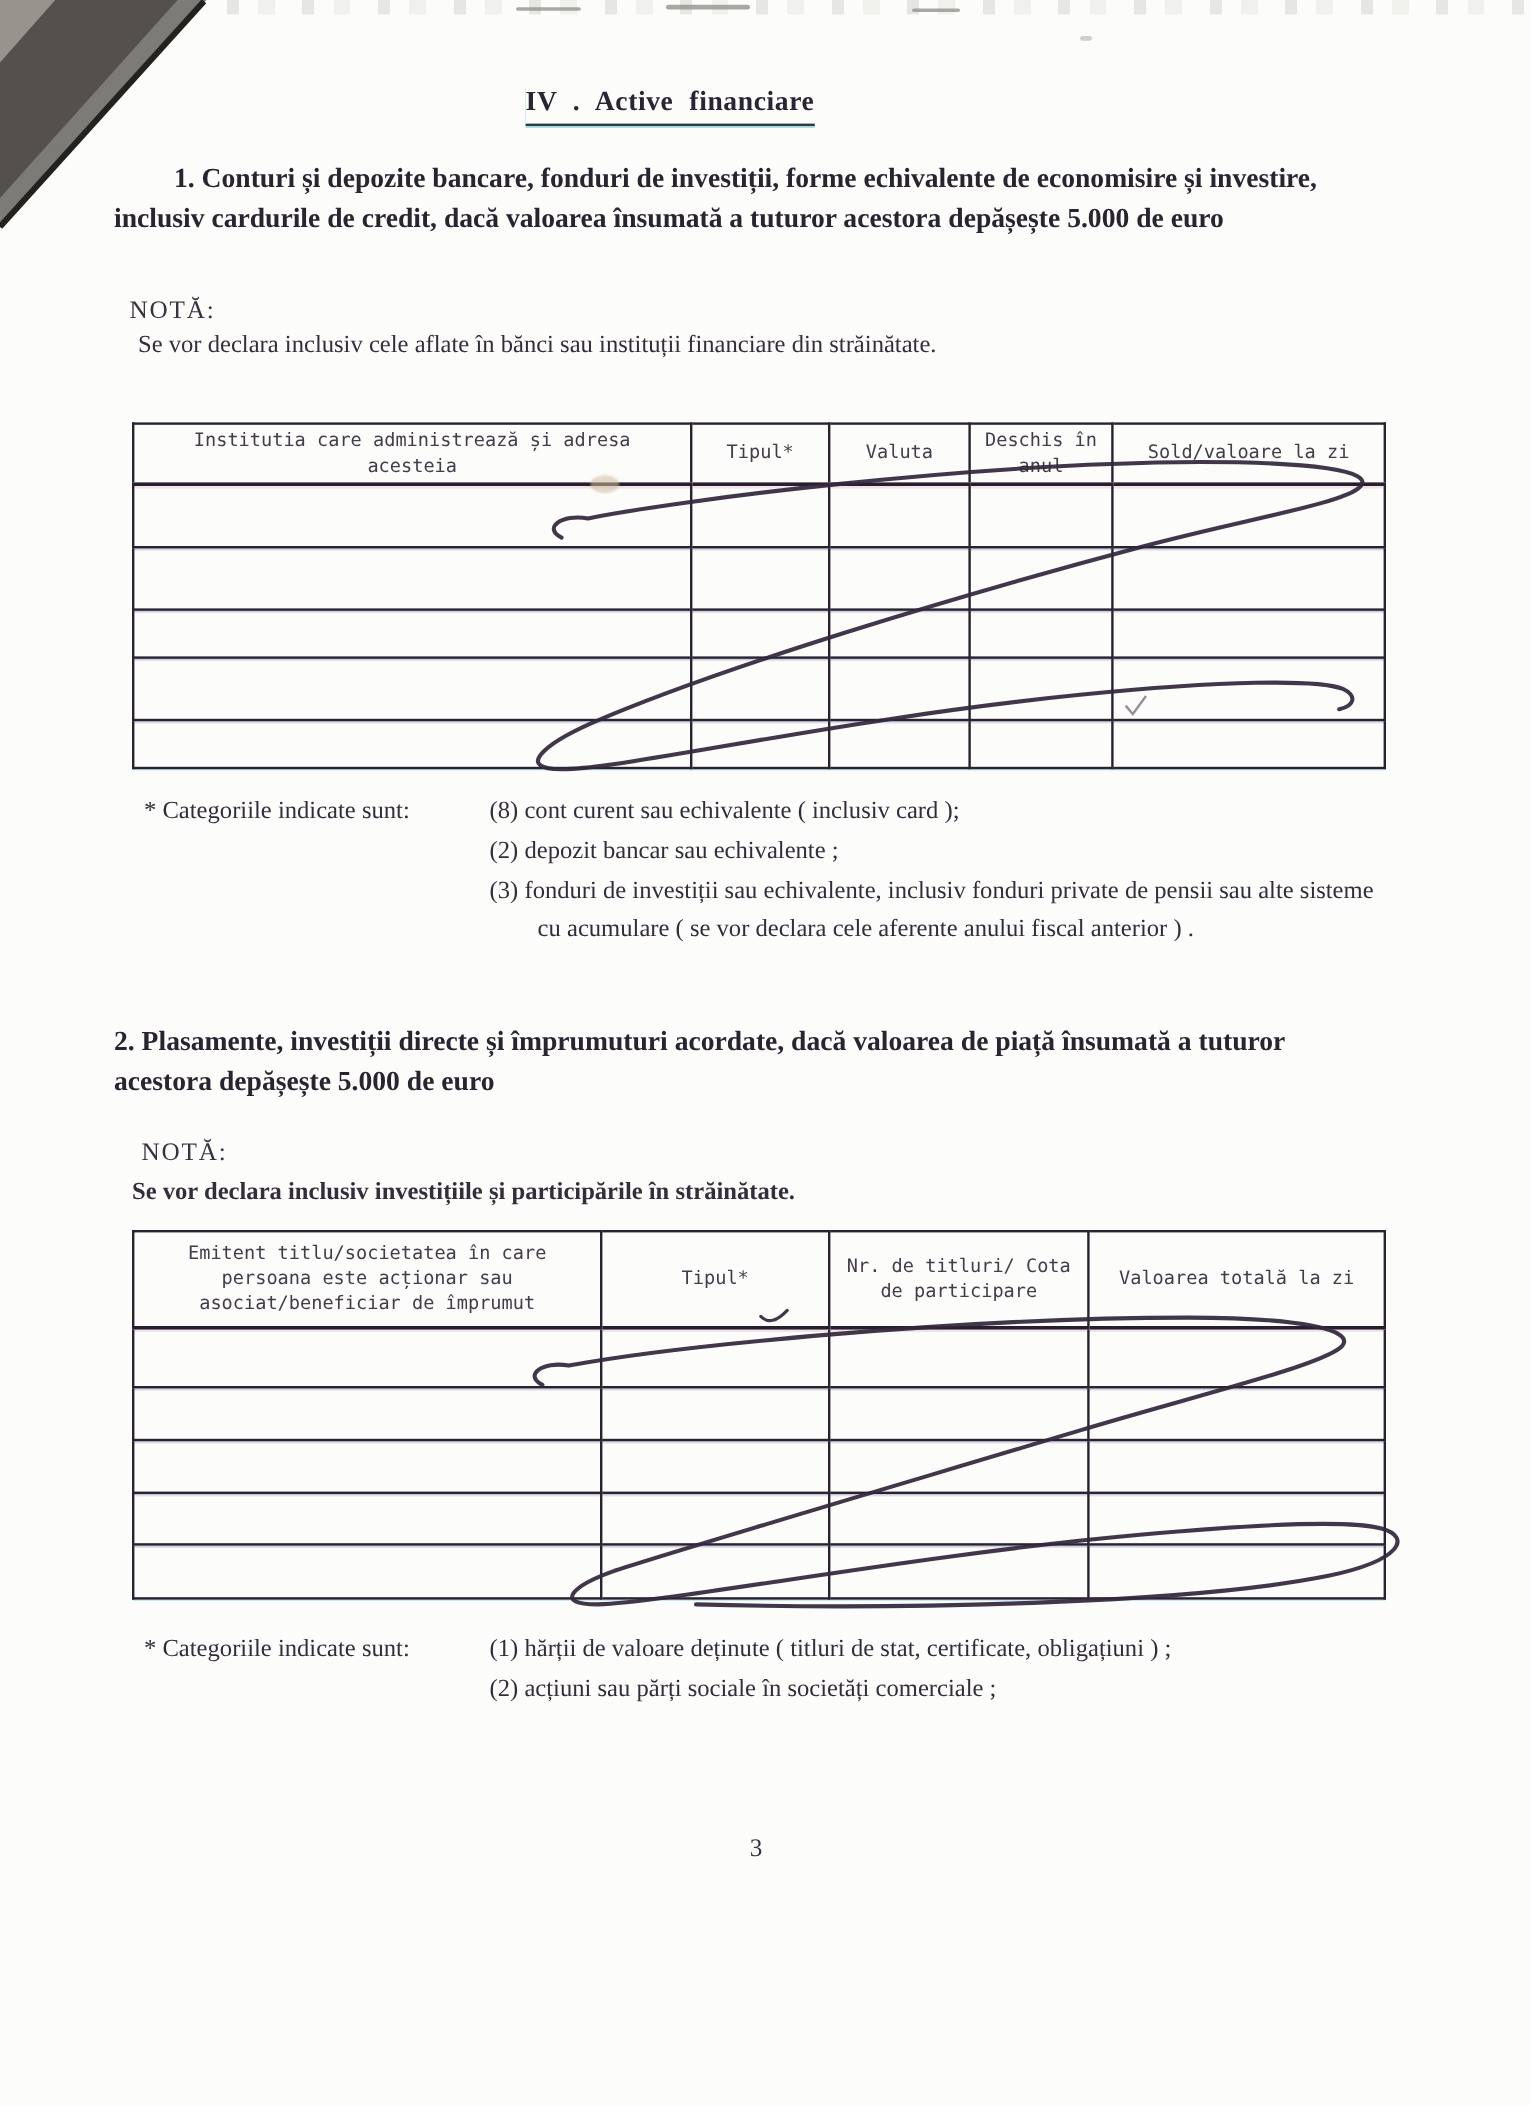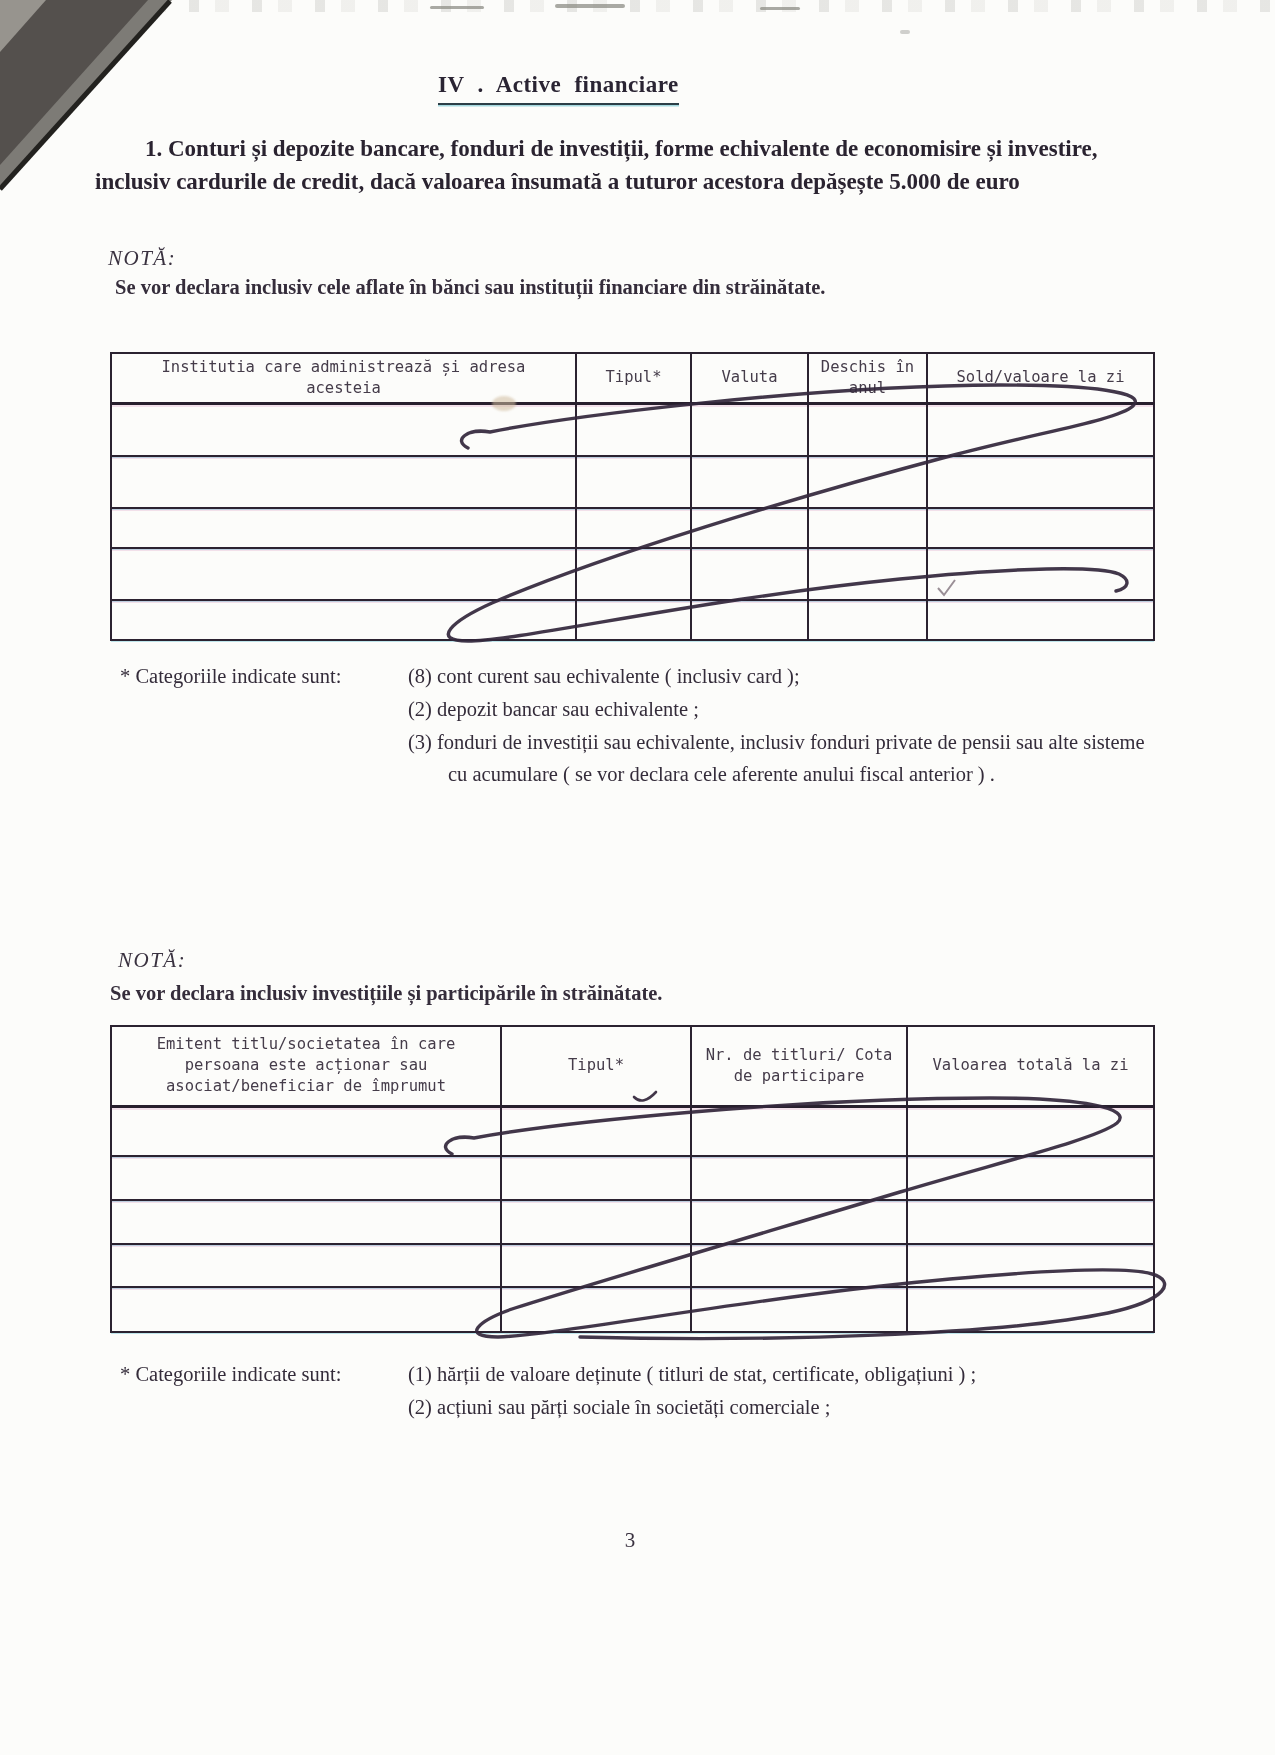--- a/index.html
+++ b/index.html
@@ -29,21 +29,21 @@
     border-bottom:2.5px solid #2c3e46;
     box-shadow:0 1.5px 0 rgba(0,150,170,.35);
     padding-bottom:5px;
   }
   .para-bold{
     position:absolute;left:95px;width:1060px;
     font-size:23px;font-weight:bold;line-height:1.42;color:#2a2330;
   }
   .indent{text-indent:50px;}
   .note-label{
-    position:absolute;font-size:21px;letter-spacing:1.5px;color:#3a3240;font-style:italic;
+    position:absolute;font-size:21px;letter-spacing:1.5px;color:#3a3240;
   }
   .note-text{
     position:absolute;font-size:20.5px;color:#352d3b;
   }
   
   .doc-table{
     position:absolute;border-collapse:collapse;table-layout:fixed;
     border:1px solid #eab308;background:transparent;
   }
   .doc-table th,.doc-table td{border:2px solid #2b2230;}
@@ -90,21 +90,21 @@
     <polygon points="0,0 148,0 0,165" fill="#54504d"></polygon>
     <polygon points="0,0 46,0 0,52" fill="#97948e"></polygon>
     <line x1="170" y1="1" x2="0" y2="189" stroke="#23221f" stroke-width="5"></line>
   </svg>
 
   <div id="doc-title">IV . Active financiare</div>
 
   <div class="para-bold indent" style="top:133px;">1. Conturi și depozite bancare, fonduri de investiții, forme echivalente de economisire și investire, inclusiv cardurile de credit, dacă valoarea însumată a tuturor acestora depășește 5.000 de euro</div>
 
   <div class="note-label" style="top:246px;left:108px;">NOTĂ:</div>
-  <div class="note-text" style="top:276px;left:115px;font-weight:bold;">Se vor declara inclusiv cele aflate în bănci sau instituții financiare din străinătate.</div>
+  <div class="note-text" style="top:276px;left:115px;">Se vor declara inclusiv cele aflate în bănci sau instituții financiare din străinătate.</div>
 
   <table class="doc-table" style="top:352px;left:110px;width:1043px;">
     <colgroup>
       <col style="width:465px">
         <col style="width:115px">
         <col style="width:117px">
         <col style="width:119px">
         <col style="width:227px">
     </colgroup>
     <tbody>
@@ -156,20 +156,21 @@
 
   <div class="footnote" style="top:660px;">
     <div class="lead">* Categoriile indicate sunt:</div>
     <div class="items">
       <div>(8) cont curent sau echivalente ( inclusiv card );</div>
       <div>(2) depozit bancar sau echivalente ;</div>
       <div>(3) fonduri de investiții sau echivalente, inclusiv fonduri private de pensii sau alte sisteme cu acumulare ( se vor declara cele aferente anului fiscal anterior ) .</div>
     </div>
   </div>
 
+  <div class="para-bold" style="top:852px;">2. Plasamente, investiții directe și împrumuturi acordate, dacă valoarea de piață însumată a tuturor acestora depășește 5.000 de euro</div>
 
   <div class="note-label" style="top:948px;left:118px;">NOTĂ:</div>
   <div class="note-text" style="top:982px;left:110px;font-weight:bold;">Se vor declara inclusiv investițiile și participările în străinătate.</div>
 
   <table class="doc-table" style="top:1025px;left:110px;width:1043px;">
     <colgroup>
       <col style="width:390px">
         <col style="width:190px">
         <col style="width:216px">
         <col style="width:247px">

